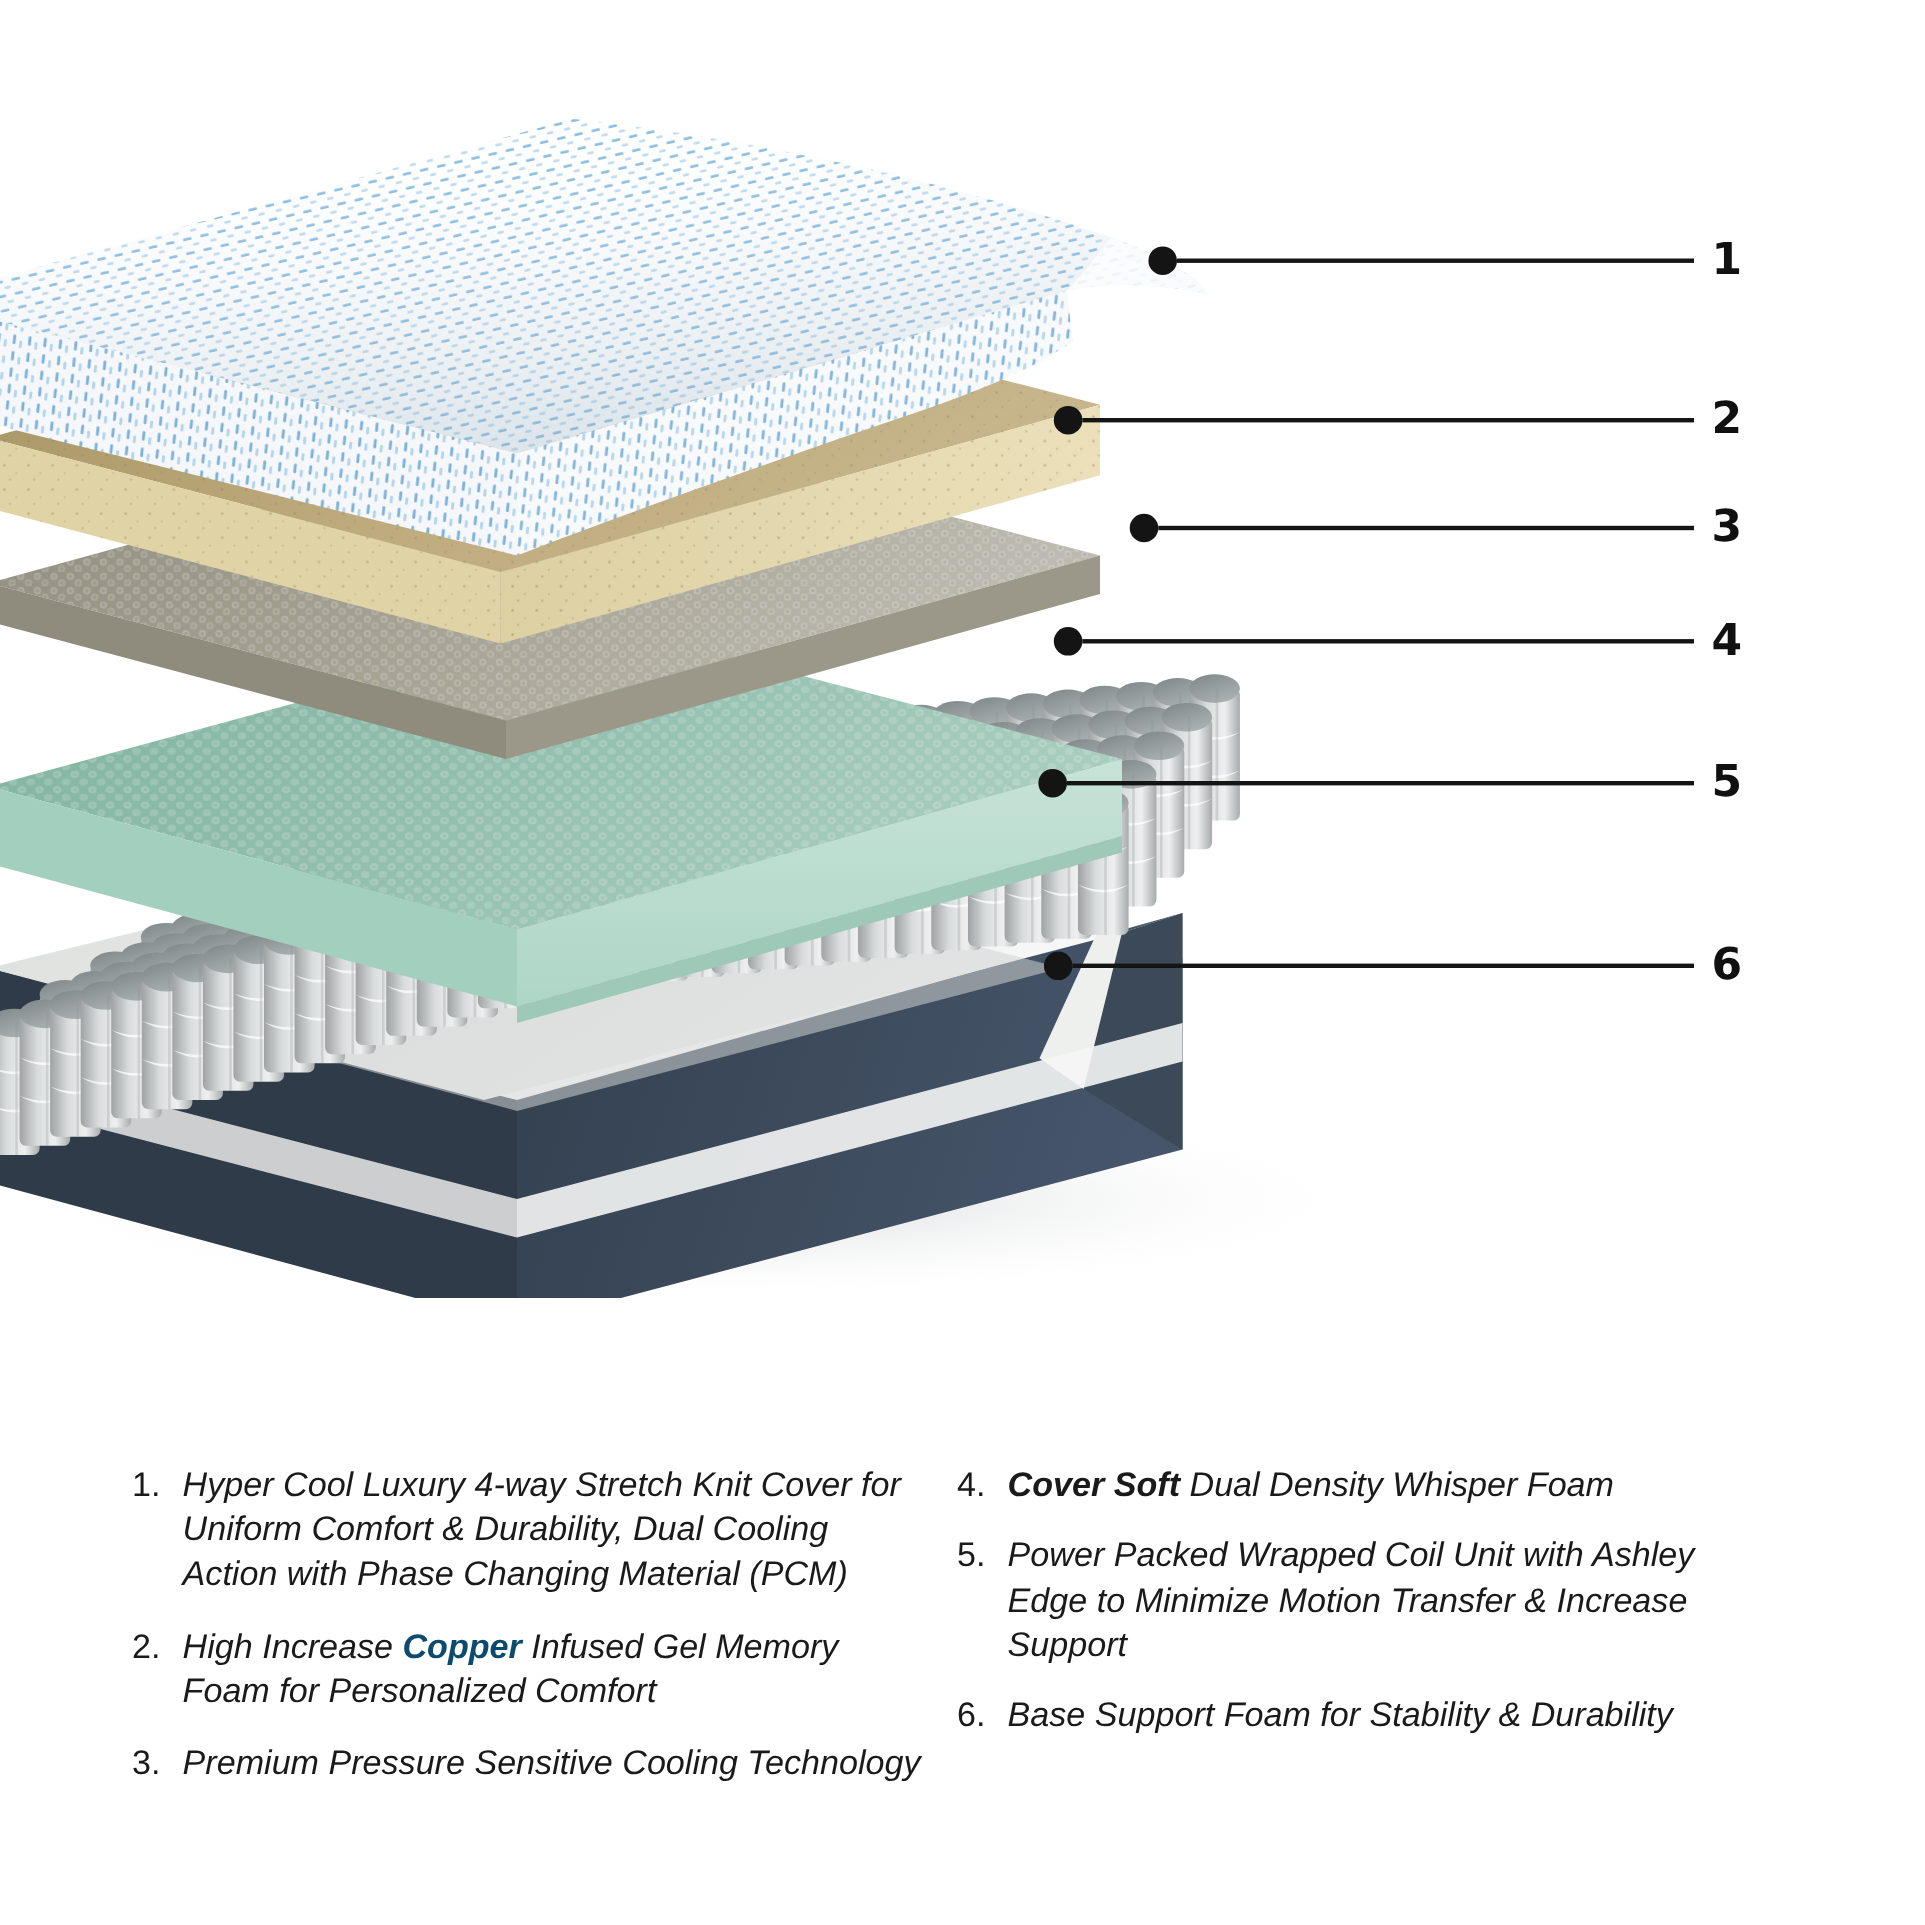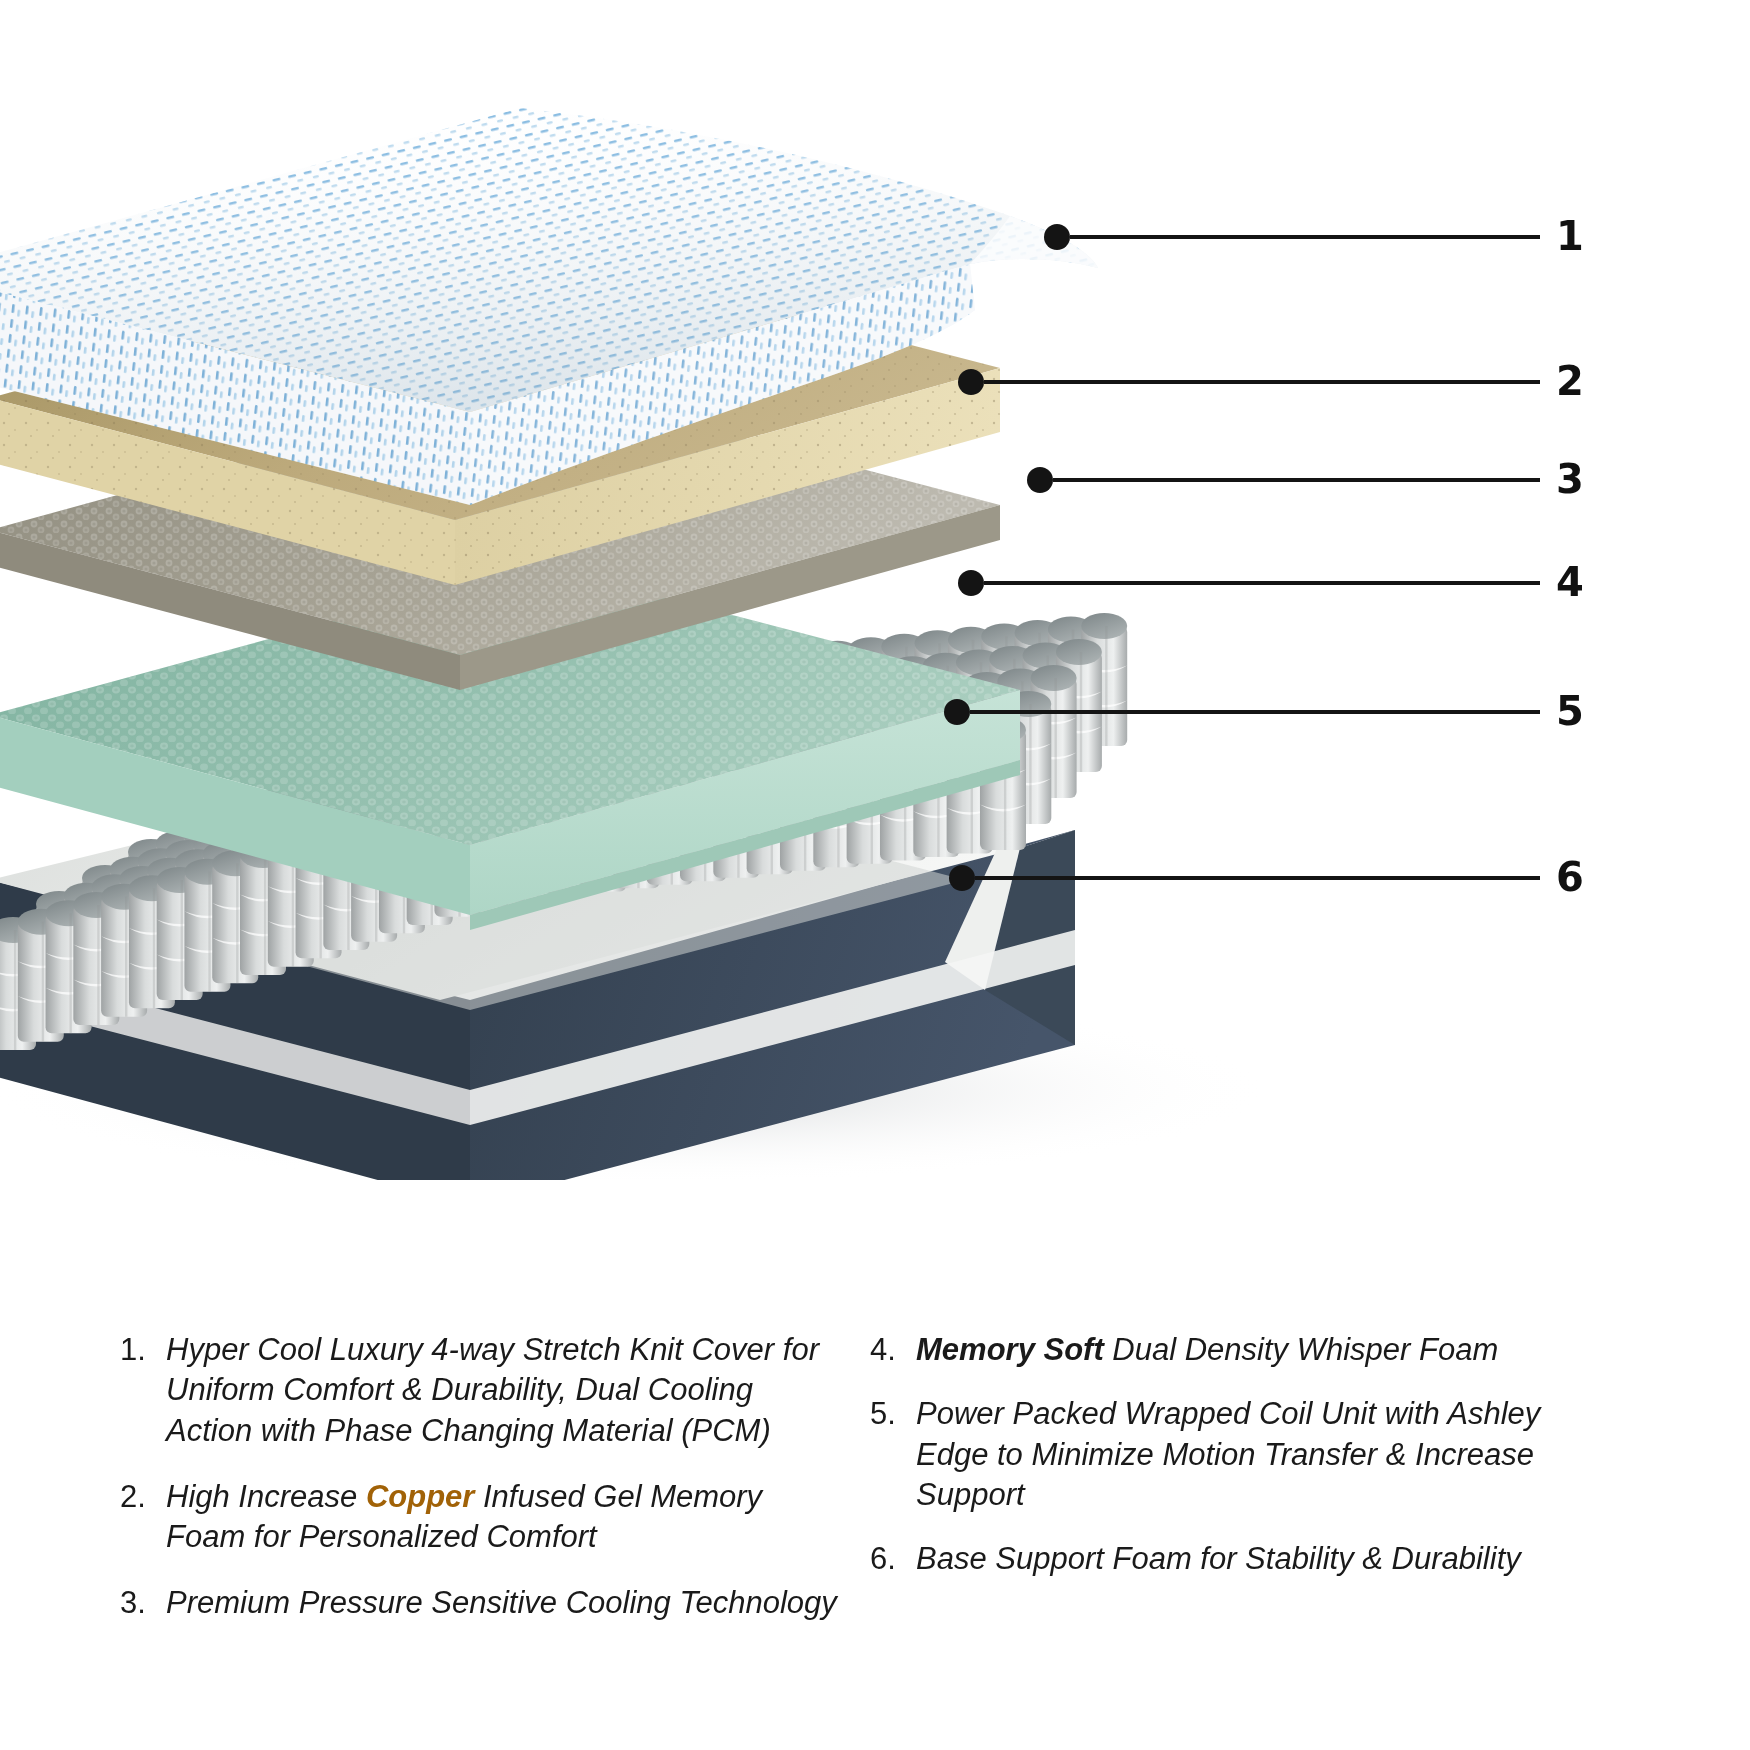--- a/index.html
+++ b/index.html
@@ -1479,31 +1479,31 @@
     </div>
 
   <div id="legend">
     <div class="legend-col left">
         <div class="legend-item">
           <div class="legend-index">1.</div>
           <div class="legend-text"><span>Hyper Cool Luxury 4-way Stretch Knit Cover for Uniform Comfort &amp; Durability, Dual Cooling Action with Phase Changing Material (PCM)</span></div>
         </div>
         <div class="legend-item">
           <div class="legend-index">2.</div>
-          <div class="legend-text"><span>High Increase </span><span class="copper" style="color: #a16207;">Copper</span><span> Infused Gel Memory Foam for Personalized Comfort</span></div>
+          <div class="legend-text"><span>High Increase </span><span class="copper" style="color: #0c4a6e;">Copper</span><span> Infused Gel Memory Foam for Personalized Comfort</span></div>
         </div>
         <div class="legend-item">
           <div class="legend-index">3.</div>
           <div class="legend-text"><span>Premium Pressure Sensitive Cooling Technology</span></div>
         </div>
       </div>
     <div class="legend-col right">
         <div class="legend-item">
           <div class="legend-index">4.</div>
-          <div class="legend-text"><b>Memory Soft</b><span> Dual Density Whisper Foam</span></div>
+          <div class="legend-text"><b>Cover Soft</b><span> Dual Density Whisper Foam</span></div>
         </div>
         <div class="legend-item">
           <div class="legend-index">5.</div>
           <div class="legend-text"><span>Power Packed Wrapped Coil Unit with Ashley Edge to Minimize Motion Transfer &amp; Increase Support</span></div>
         </div>
         <div class="legend-item">
           <div class="legend-index">6.</div>
           <div class="legend-text"><span>Base Support Foam for Stability &amp; Durability</span></div>
         </div>
       </div>

